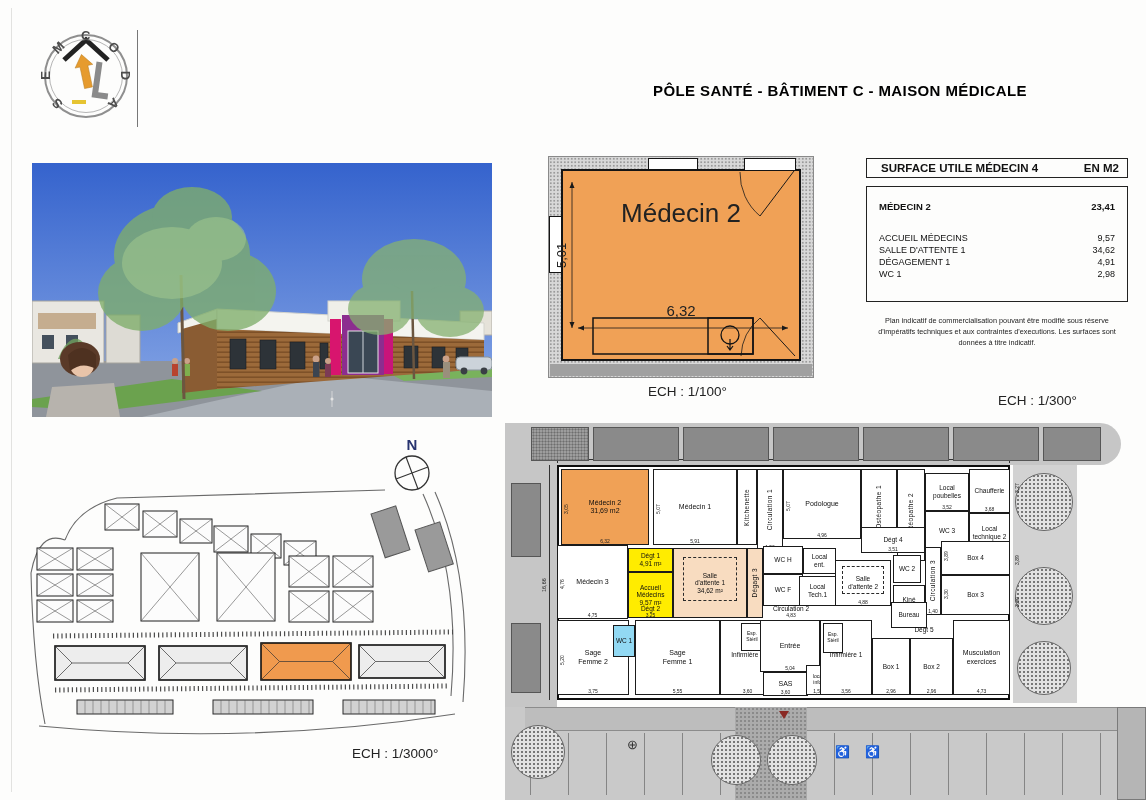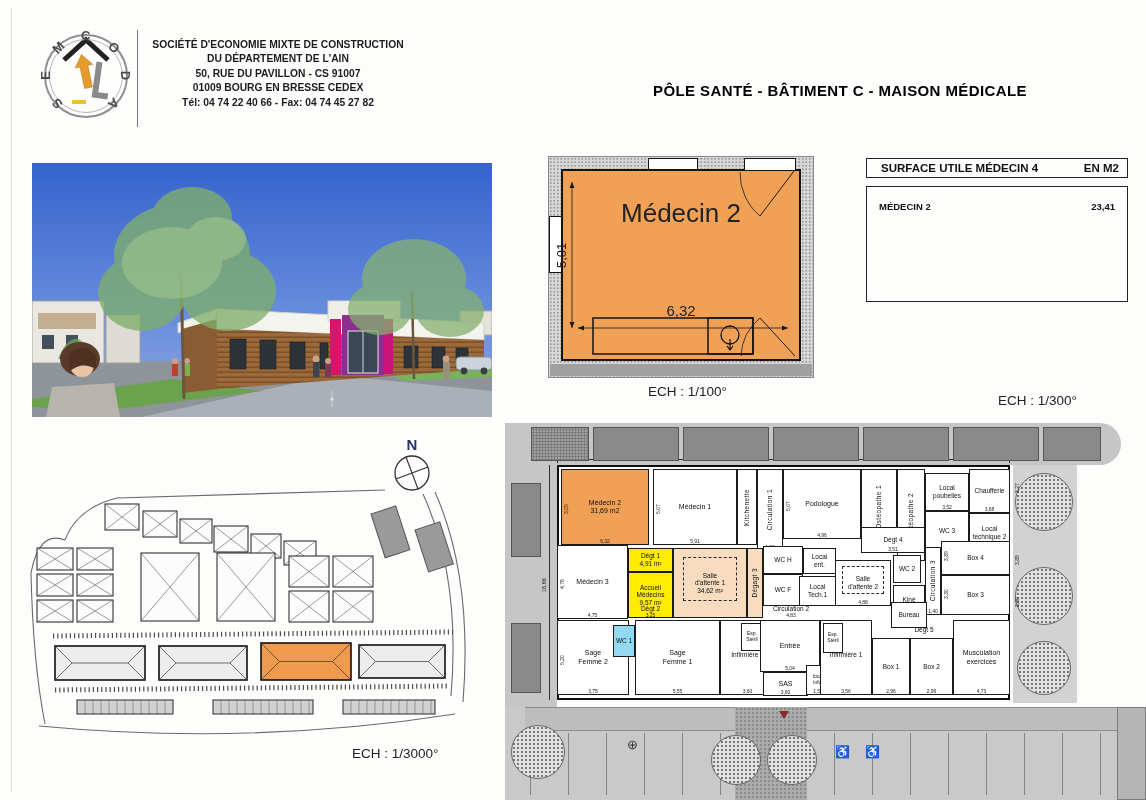--- a/index.html
+++ b/index.html
@@ -117,27 +117,20 @@
     <svg width="100" height="100" viewBox="0 0 100 100">
       <polyline points="28,34 50,14 72,34" fill="none" stroke="#222" stroke-width="5"></polyline>
       <path d="M46,62 L46,40 L41,40 L50,28 L59,40 L54,40 L54,62 Z" fill="#e69b2e" stroke="#b97d20" stroke-width="0.5" transform="rotate(-12 50 50)"></path>
       <path d="M58,36 L64,36 L64,66 L74,66 L74,72 L58,72 Z" fill="#8a8a8a" transform="rotate(8 62 54)"></path>
       <rect x="36" y="74" width="14" height="4" fill="#e6c431"></rect>
     </svg>
     <span class="ring"></span>
     <span id="semcoda-letters"><span class="letter" style="left: 16.7157px; top: 70.2843px; transform: rotate(225deg);">S</span><span class="letter" style="left: 5px; top: 42px; transform: rotate(270deg);">E</span><span class="letter" style="left: 16.7157px; top: 13.7157px; transform: rotate(315deg);">M</span><span class="letter" style="left: 45px; top: 2px; transform: rotate(360deg);">C</span><span class="letter" style="left: 73.2843px; top: 13.7157px; transform: rotate(405deg);">O</span><span class="letter" style="left: 85px; top: 42px; transform: rotate(450deg);">D</span><span class="letter" style="left: 73.2843px; top: 70.2843px; transform: rotate(495deg);">A</span></span>
   </div>
   <div class="hdr-divider"></div>
-  <div class="company">
-      <div>SOCIÉTÉ D'ECONOMIE MIXTE DE CONSTRUCTION</div>
-      <div>DU DÉPARTEMENT DE L'AIN</div>
-      <div>50, RUE DU PAVILLON - CS 91007</div>
-      <div>01009 BOURG EN BRESSE CEDEX</div>
-      <div>Tél: 04 74 22 40 66 - Fax: 04 74 45 27 82</div>
-    </div>
   <div class="sheet-title">PÔLE SANTÉ - BÂTIMENT C - MAISON MÉDICALE</div>
 
   <div class="render3d">
     <svg width="460" height="254" viewBox="0 0 460 254">
       <defs>
         <linearGradient id="sky" x1="0" y1="0" x2="0" y2="1">
           <stop offset="0" stop-color="#3563cd"></stop>
             <stop offset="1" stop-color="#8aa9e6"></stop>
         </linearGradient>
         <pattern id="wood" width="6" height="5" patternUnits="userSpaceOnUse">
@@ -247,21 +240,40 @@
   <div class="stable">
     <div class="thead">
       <span>SURFACE UTILE MÉDECIN 4</span>
       <span>EN M2</span>
     </div>
     <div class="tbody">
       <div class="trow main">
         <span>MÉDECIN 2</span>
         <span>23,41</span>
       </div>
+      <div id="surface-rows">
+          <div class="trow">
+            <span>ACCUEIL MÉDECINS</span>
+            <span>9,57</span>
+          </div>
+          <div class="trow">
+            <span>SALLE D'ATTENTE 1</span>
+            <span>34,62</span>
+          </div>
+          <div class="trow">
+            <span>DÉGAGEMENT 1</span>
+            <span>4,91</span>
+          </div>
+          <div class="trow">
+            <span>WC 1</span>
+            <span>2,98</span>
+          </div>
+        </div>
     </div>
+    <div class="note">Plan indicatif de commercialisation pouvant être modifié sous réserve d'impératifs techniques et aux contraintes d'executions. Les surfaces sont données à titre indicatif.</div>
   </div>
   <div class="ech" style="left:998px;top:393px;">ECH : 1/300°</div>
 
   <div class="north">
     <div class="n">N</div>
     <svg width="40" height="40" viewBox="0 0 40 40">
       <circle cx="20" cy="20" r="17" fill="none" stroke="#333" stroke-width="1.3"></circle>
       <line x1="4" y1="26" x2="36" y2="14" stroke="#333" stroke-width="1.1"></line>
       <line x1="14" y1="4" x2="26" y2="36" stroke="#333" stroke-width="1.1"></line>
     </svg>

